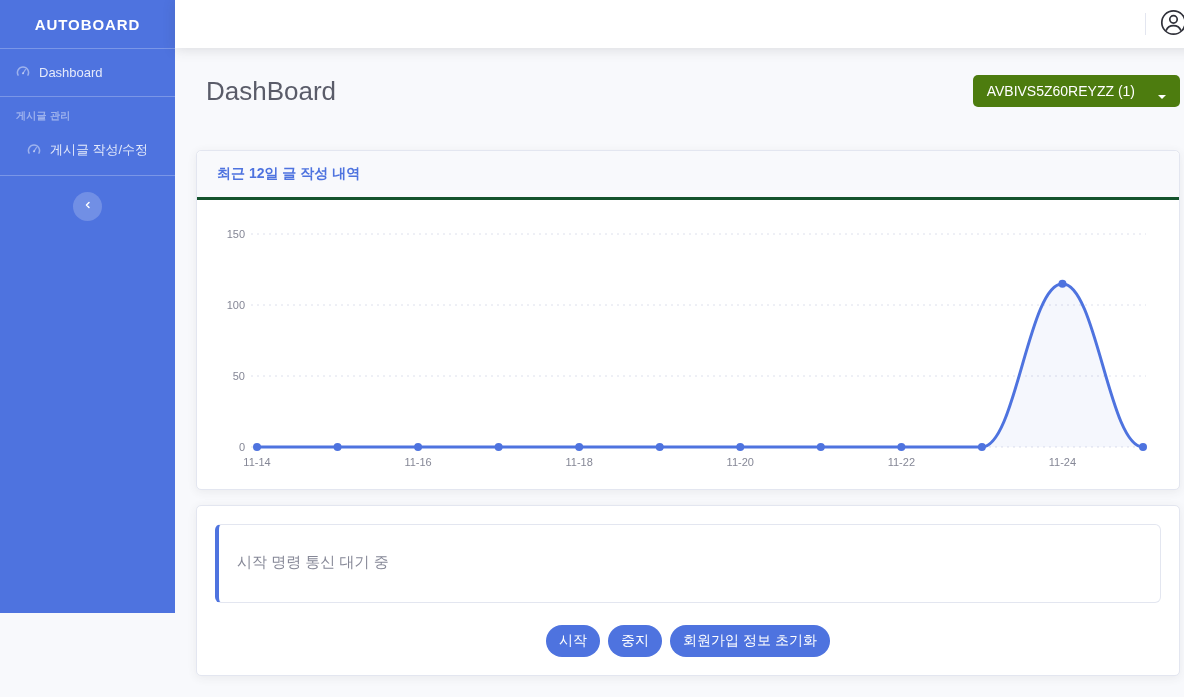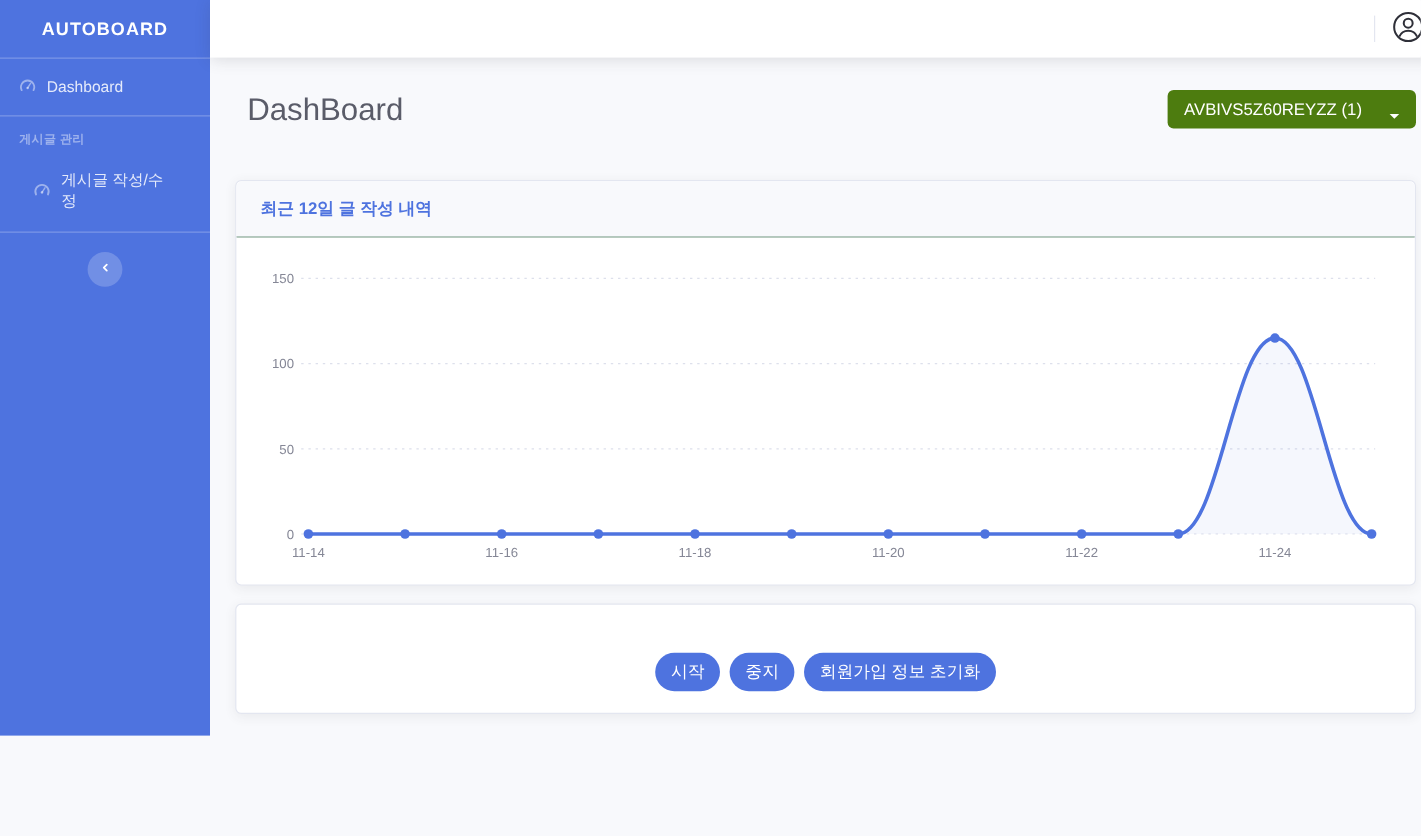--- a/index.html
+++ b/index.html
@@ -33,21 +33,21 @@
     padding: 15px 16px;
     font-size: 13px; color: rgba(255,255,255,0.85);
     cursor: pointer;
   }
   .nav-section-heading {
     padding: 12px 28px 2px 16px;
     font-size: 10px; font-weight: bold;
     color: rgba(255,255,255,0.45);
     letter-spacing: 0.3px;
   }
-  .nav-item.sub { padding: 16px 28px; }
+  .nav-item.sub { padding: 16px 11px; justify-content: center; }
   .sidebar-toggle-wrap { text-align: center; margin-top: 16px; }
   .sidebar-toggle {
     width: 29px; height: 29px; border-radius: 50%;
     background: rgba(255,255,255,0.2); border: none;
     display: inline-flex; align-items: center; justify-content: center;
     cursor: pointer;
   }
 
   
   .main-col { flex: 1; display: flex; flex-direction: column; height: 697px; }
@@ -84,21 +84,21 @@
   
   .card {
     background: #fff;
     border: 1px solid #e3e6f0;
     border-radius: 5px;
     box-shadow: 0 2px 10px rgba(58,59,69,0.08);
     margin-bottom: 15px;
   }
   .card-header {
     background: #f8f9fc;
-    border-bottom: 1px solid #14532d;
+    border-bottom: 3px solid #14532d;
     border-radius: 5px 5px 0 0;
     padding: 14px 20px;
     font-size: 14px; font-weight: bold; color: #4e73df;
   }
   .card-body-chart { padding: 12px 8px 15px 8px; }
   .card-body-job { padding: 18px; }
 
   .status-box {
     background: #fff;
     border: 1px solid #e3e6f0;
@@ -220,20 +220,23 @@
             <circle cx="696.3636363636364" cy="235" r="4" fill="#4e73df"></circle>
             <circle cx="776.9090909090909" cy="235" r="4" fill="#4e73df"></circle>
             <circle cx="857.4545454545455" cy="71.69999999999999" r="4" fill="#4e73df"></circle>
             <circle cx="938" cy="235" r="4" fill="#4e73df"></circle>
           </svg>
       </div>
     </section>
 
     <section class="card">
       <div class="card-body-job">
+        <div class="status-box">
+          <span>시작 명령 통신 대기 중</span>
+        </div>
         <div class="job-buttons">
           <button class="pill-btn">시작</button>
           <button class="pill-btn">중지</button>
           <button class="pill-btn">회원가입 정보 초기화</button>
         </div>
       </div>
     </section>
 
   </main>
 </div>

